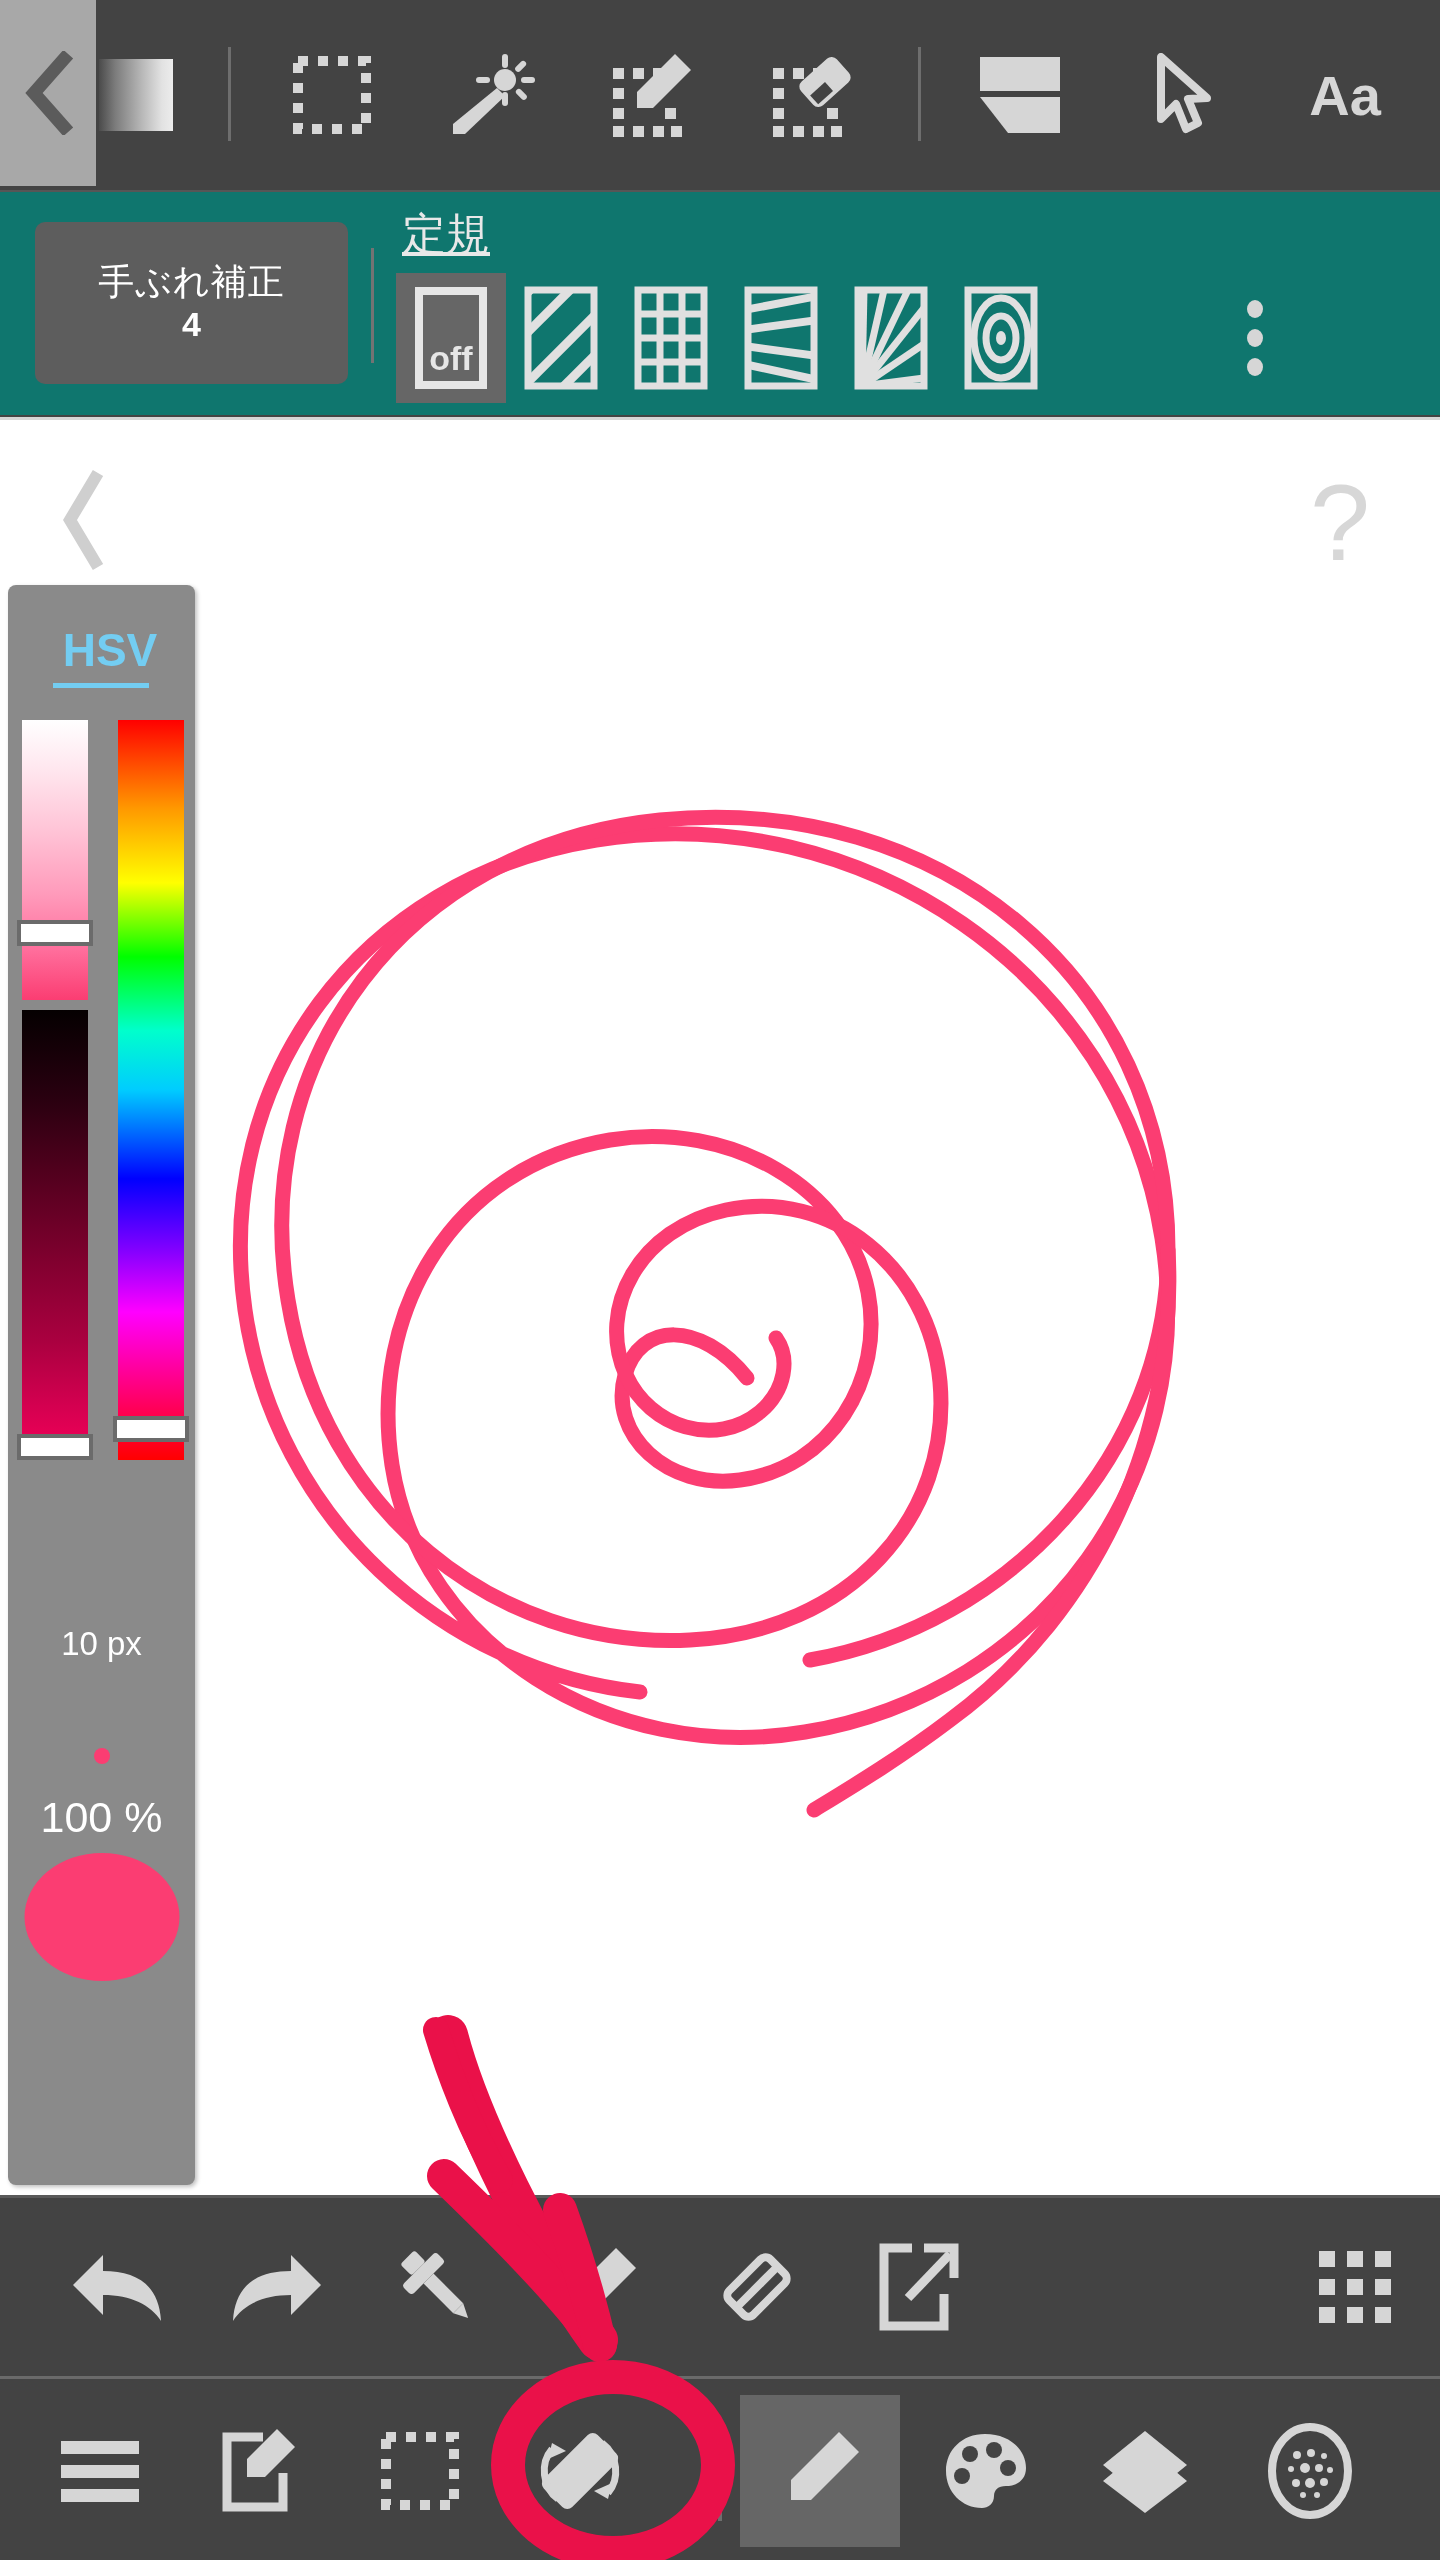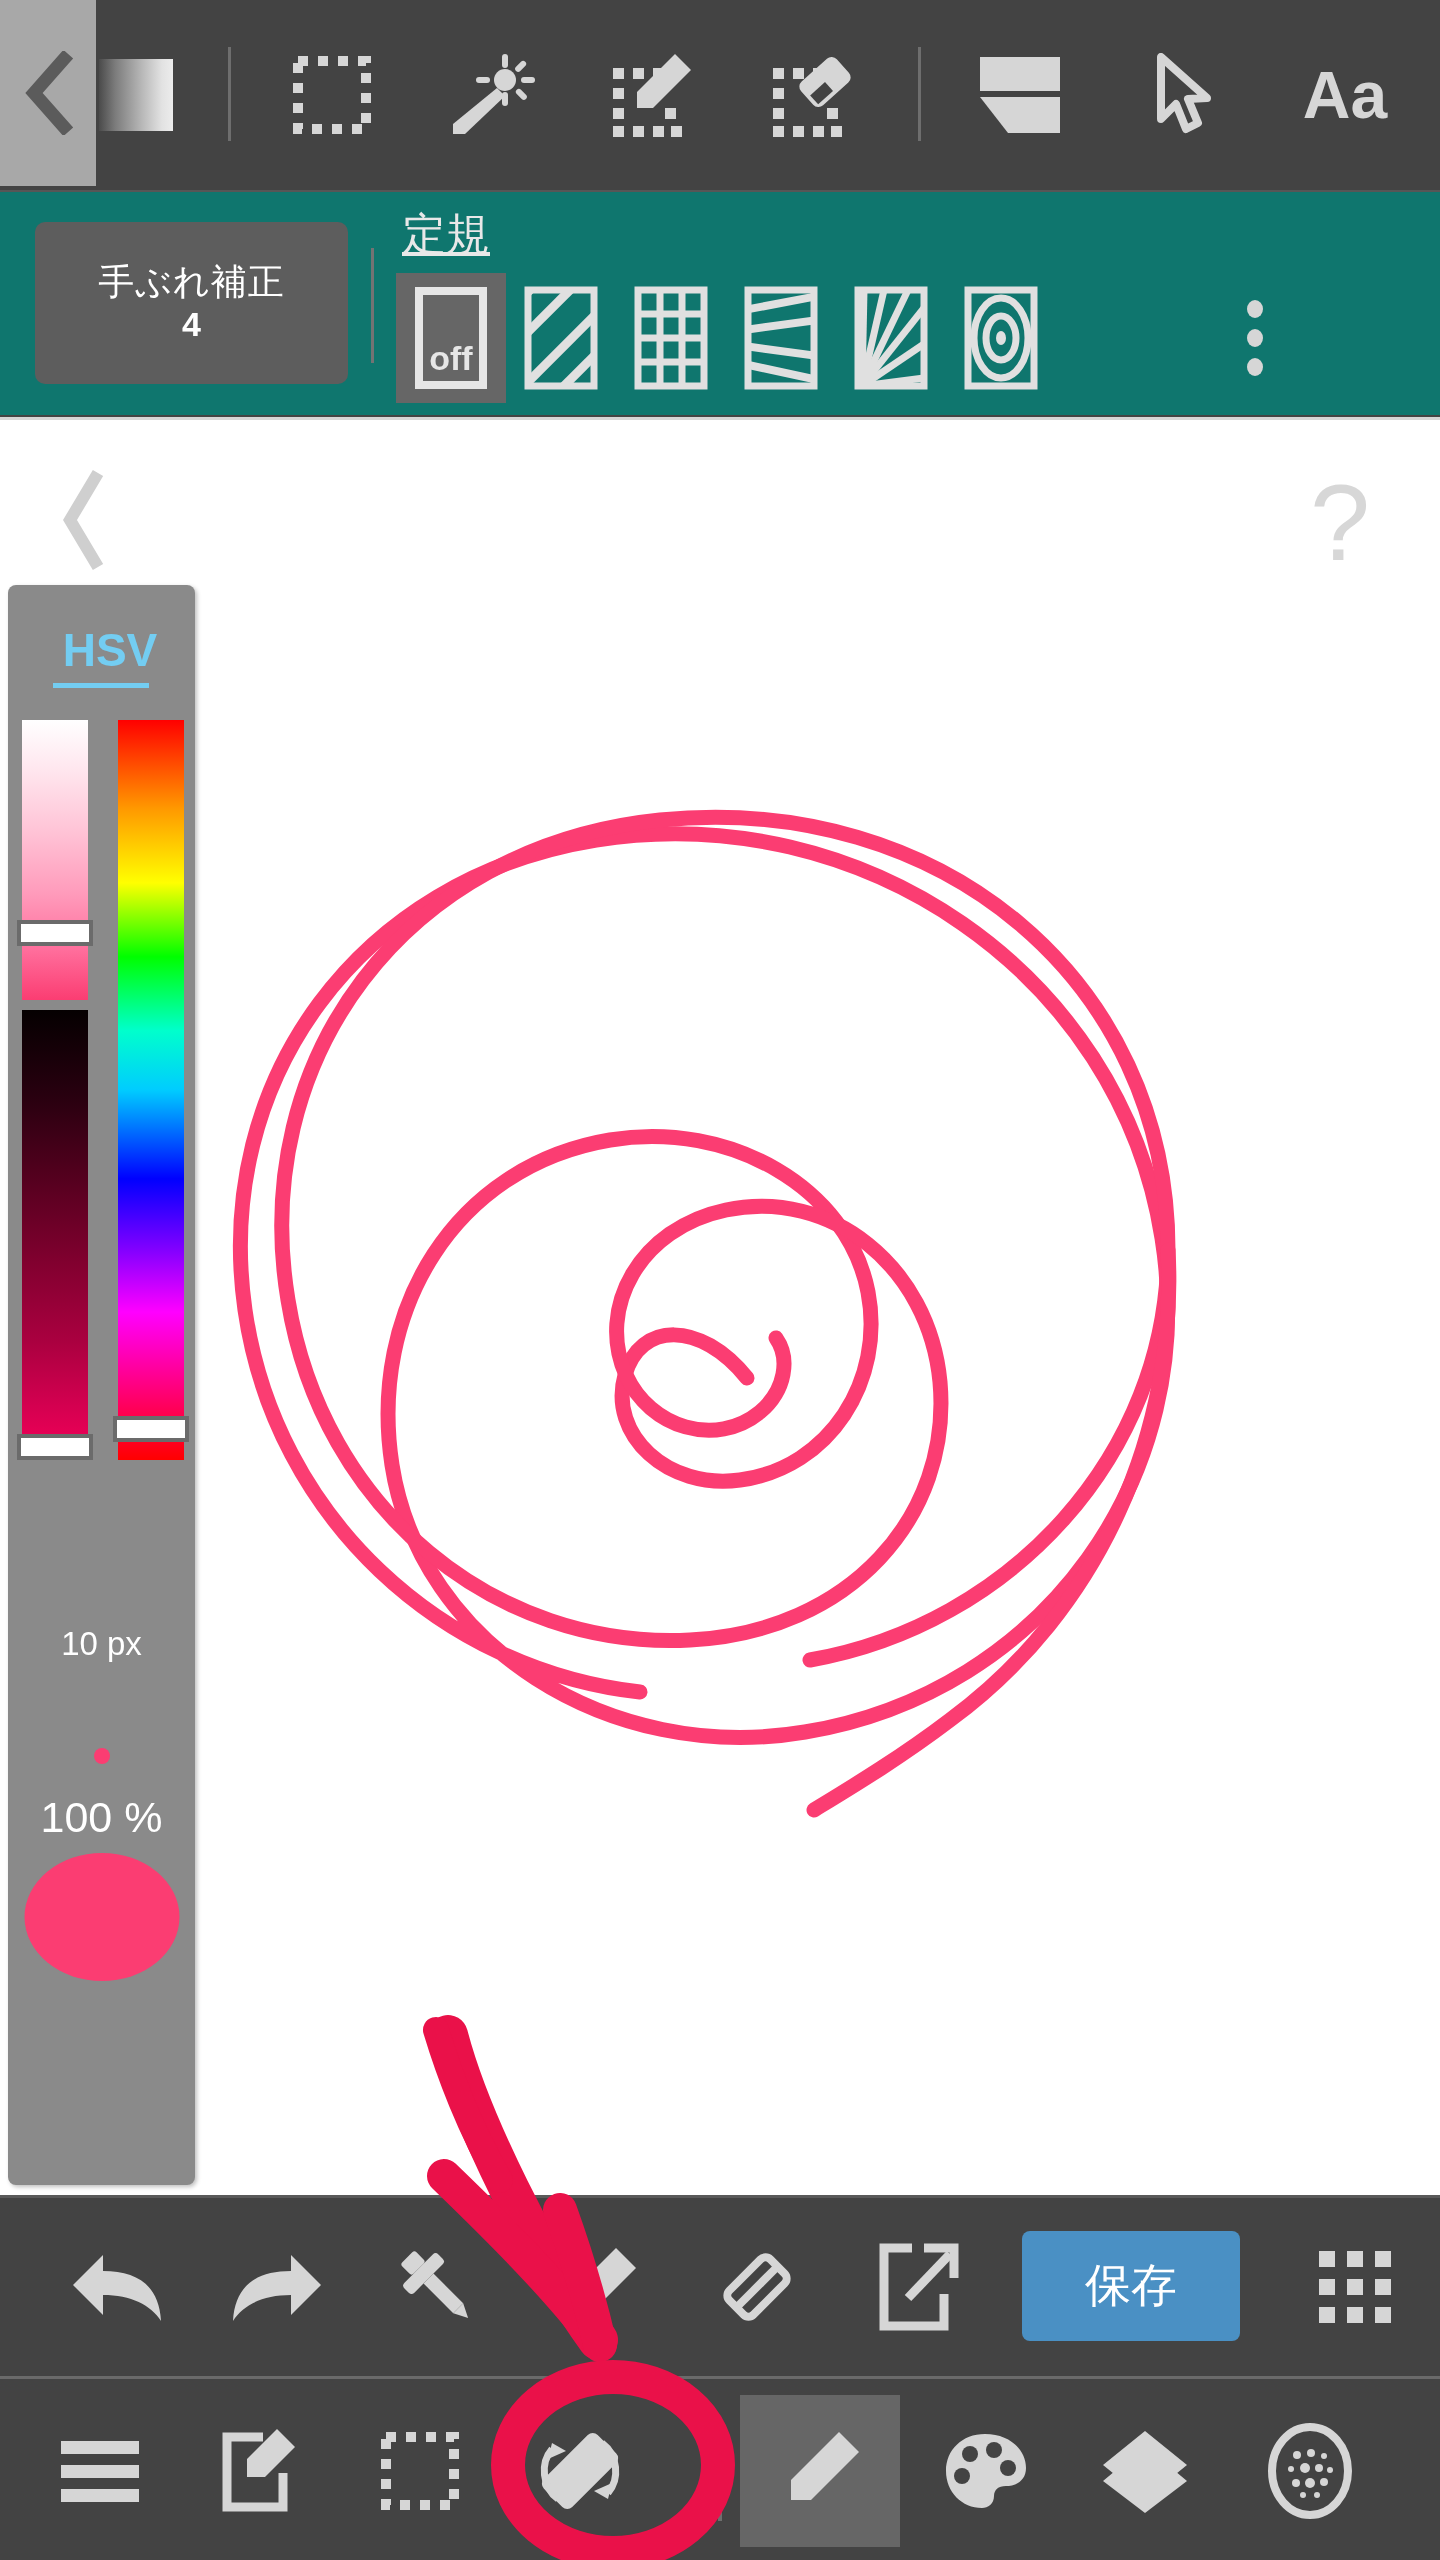--- a/index.html
+++ b/index.html
@@ -246,21 +246,21 @@
       </svg>
     </div>
 
     <div class="tool-btn" style="left:1125px;">
       <svg width="60" height="84" viewBox="0 0 60 84">
         <path d="M6 4 L6 66 L21 51 L31 76 L43 70 L33 46 L52 45 Z" fill="none" stroke="#d6d6d6" stroke-width="8" stroke-linejoin="round"></path>
       </svg>
     </div>
 
     <div class="tool-btn" style="left:1285px;">
-      <span style="color:#d6d6d6; font-size:66px; font-weight:bold; font-family:'Liberation Sans',sans-serif;">Aa</span>
+      <span style="color:#d6d6d6; font-size:56px; font-weight:bold; font-family:'Liberation Sans',sans-serif;">Aa</span>
     </div>
   </div>
 
   <div class="ruler-row">
 
     <div class="stabilizer-btn">
       <span class="lbl">手ぶれ補正</span>
       <span class="val">4</span>
     </div>
 
@@ -479,23 +479,20 @@
     </div>
 
     <div class="action-item" style="left:842px;">
       <svg width="86" height="94" viewBox="0 0 86 94">
         <path d="M38 8 L10 8 L10 86 L70 86 L70 54" fill="none" stroke="#d6d6d6" stroke-width="9" stroke-linejoin="miter"></path>
         <path d="M34 58 L76 14" fill="none" stroke="#d6d6d6" stroke-width="9"></path>
         <path d="M50 8 L80 8 L80 38" fill="none" stroke="#d6d6d6" stroke-width="9" stroke-linejoin="miter"></path>
       </svg>
     </div>
 
-    <div class="save-btn">
-      <span>保存</span>
-    </div>
 
     <div class="action-item" style="left:1280px;">
       <svg width="72" height="72" viewBox="0 0 72 72">
         <g fill="#d6d6d6">
           <rect x="0" y="0" width="16" height="16"></rect>
             <rect x="28" y="0" width="16" height="16"></rect>
             <rect x="56" y="0" width="16" height="16"></rect>
           <rect x="0" y="28" width="16" height="16"></rect>
             <rect x="28" y="28" width="16" height="16"></rect>
             <rect x="56" y="28" width="16" height="16"></rect>

